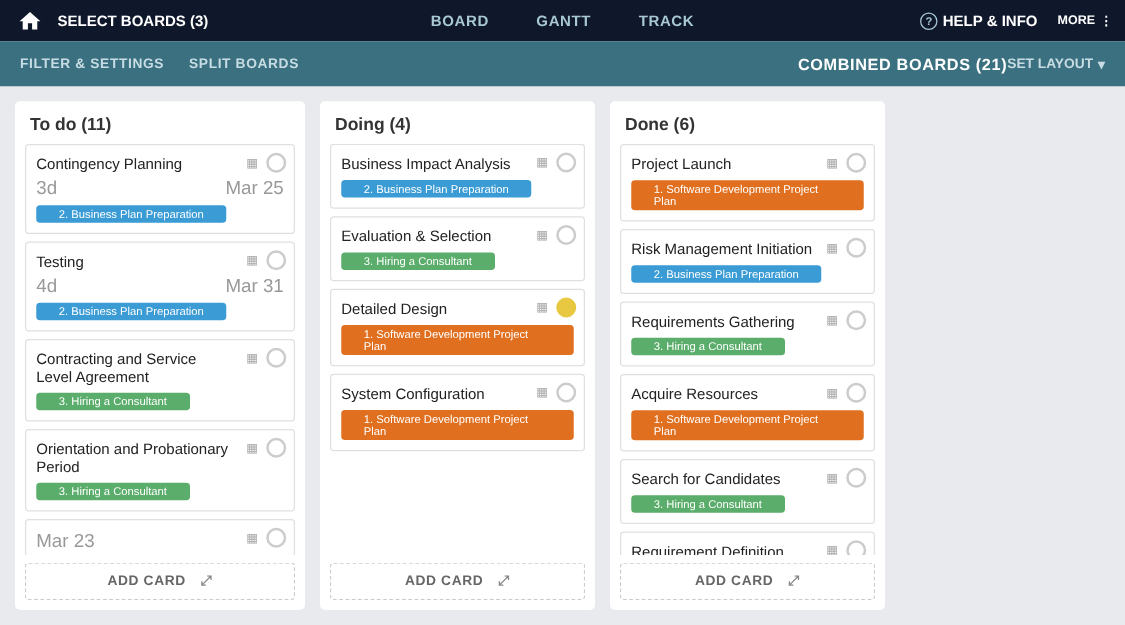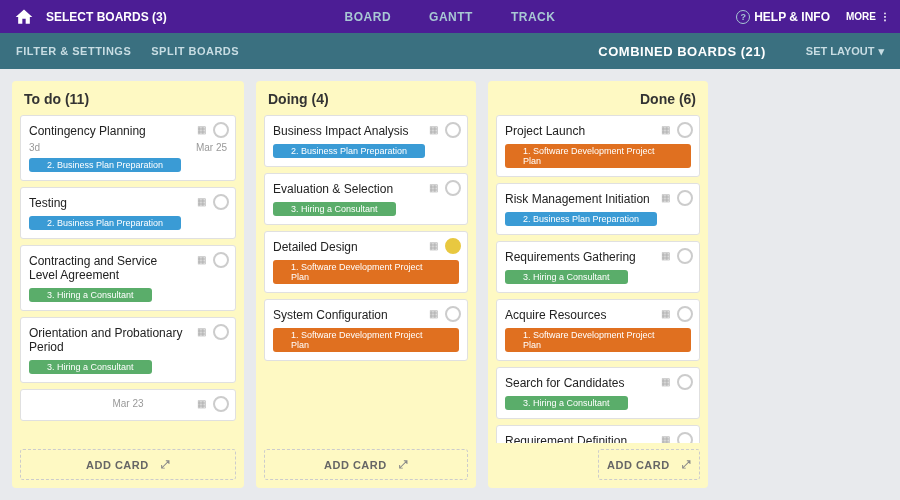--- a/index.html
+++ b/index.html
@@ -1,20 +1,20 @@
 <!DOCTYPE html>
 <html><head>
   <meta charset="utf-8">
   <style>
     * { box-sizing: border-box; margin: 0; padding: 0; }
     body { font-family: Arial, sans-serif; font-size: 12px; background: #e8eaed; width: 900px; height: 500px; overflow: hidden; }
 
     
     .top-nav {
-      background: #4c1d95;
+      background: #0f172a;
       height: 33px;
       display: flex;
       align-items: center;
       padding: 0 10px;
       color: white;
     }
     .top-nav .nav-home {
       width: 28px; height: 28px;
       display: flex; align-items: center; justify-content: center;
       margin-right: 8px;
@@ -56,33 +56,33 @@
       display: flex; gap: 20px;
     }
     .toolbar .toolbar-left span {
       font-size: 11px; font-weight: bold; color: #c8dde3; cursor: pointer; letter-spacing: 0.5px;
     }
     .toolbar .toolbar-center {
       flex: 1; text-align: right; font-size: 13px; font-weight: bold; color: white; letter-spacing: 0.5px;
     }
     .toolbar .toolbar-right {
       font-size: 11px; font-weight: bold; color: #c8dde3; cursor: pointer;
-      display: flex; gap: 4px; margin-left: 40px;
+      display: flex; gap: 4px;
     }
 
     
     .columns-area {
       display: flex;
       gap: 12px;
       padding: 12px;
       height: calc(500px - 33px - 36px);
       overflow: hidden;
     }
     .column {
-      background: #fef9c3;
+      background: #ffffff;
       border-radius: 4px;
       width: 232px;
       display: flex;
       flex-direction: column;
       flex-shrink: 0;
     }
     .column-header {
       font-size: 14px; font-weight: bold; color: #333;
       padding: 10px 12px 8px;
     }
@@ -97,21 +97,21 @@
       padding: 8px;
       margin-bottom: 6px;
       border: 1px solid #e0e0e0;
       position: relative;
     }
     .card-title {
       font-size: 12px; color: #222; font-weight: normal; margin-bottom: 4px;
       padding-right: 40px;
     }
     .card-meta {
-      font-size: 10px; color: #999; margin-bottom: 3px; text-align: center;
+      font-size: 15px; color: #999; margin-bottom: 3px;
     }
     .card-tag {
       display: inline-block;
       background: #3a9bd5;
       color: white;
       border-radius: 3px;
       font-size: 9px;
       padding: 2px 18px;
       margin-top: 2px;
     }
@@ -143,21 +143,20 @@
       background: transparent;
       display: flex;
       align-items: center;
       justify-content: center;
       gap: 8px;
     }
 
     
     .column.done {
       width: 220px;
-      align-items: flex-end;
     }
     .column.doing {
       width: 220px;
     }
 
     
     .column-cards::-webkit-scrollbar { width: 4px; }
     .column-cards::-webkit-scrollbar-track { background: transparent; }
     .column-cards::-webkit-scrollbar-thumb { background: #ccc; border-radius: 2px; }
 
@@ -220,21 +219,24 @@
         <div class="card"><div class="card-icons">
             <span style="display: inline-block; width: 12px; height: 12px; color: rgb(170, 170, 170); font-size: 10px;">▦</span>
             <span class="circle-icon"></span>
           </div><div class="card-title">Contingency Planning</div><div class="card-meta" style="display: flex; justify-content: space-between;">
             <span>3d</span>
             <span>Mar 25</span>
           </div><span class="card-tag" style="background: rgb(58, 155, 213);">2. Business Plan Preparation</span></div>
         <div class="card"><div class="card-icons">
             <span style="display: inline-block; width: 12px; height: 12px; color: rgb(170, 170, 170); font-size: 10px;">▦</span>
             <span class="circle-icon"></span>
-          </div><div class="card-title">Testing</div><span class="card-tag" style="background: rgb(58, 155, 213);">2. Business Plan Preparation</span></div>
+          </div><div class="card-title">Testing</div><div class="card-meta" style="display: flex; justify-content: space-between;">
+            <span>4d</span>
+            <span>Mar 31</span>
+          </div><span class="card-tag" style="background: rgb(58, 155, 213);">2. Business Plan Preparation</span></div>
         <div class="card"><div class="card-icons">
             <span style="display: inline-block; width: 12px; height: 12px; color: rgb(170, 170, 170); font-size: 10px;">▦</span>
             <span class="circle-icon"></span>
           </div><div class="card-title">Contracting and Service Level Agreement</div><span class="card-tag" style="background: rgb(90, 173, 106);">3. Hiring a Consultant</span></div>
         <div class="card"><div class="card-icons">
             <span style="display: inline-block; width: 12px; height: 12px; color: rgb(170, 170, 170); font-size: 10px;">▦</span>
             <span class="circle-icon"></span>
           </div><div class="card-title">Orientation and Probationary Period</div><span class="card-tag" style="background: rgb(90, 173, 106);">3. Hiring a Consultant</span></div>
         <div class="card">
           <div class="card-icons">

